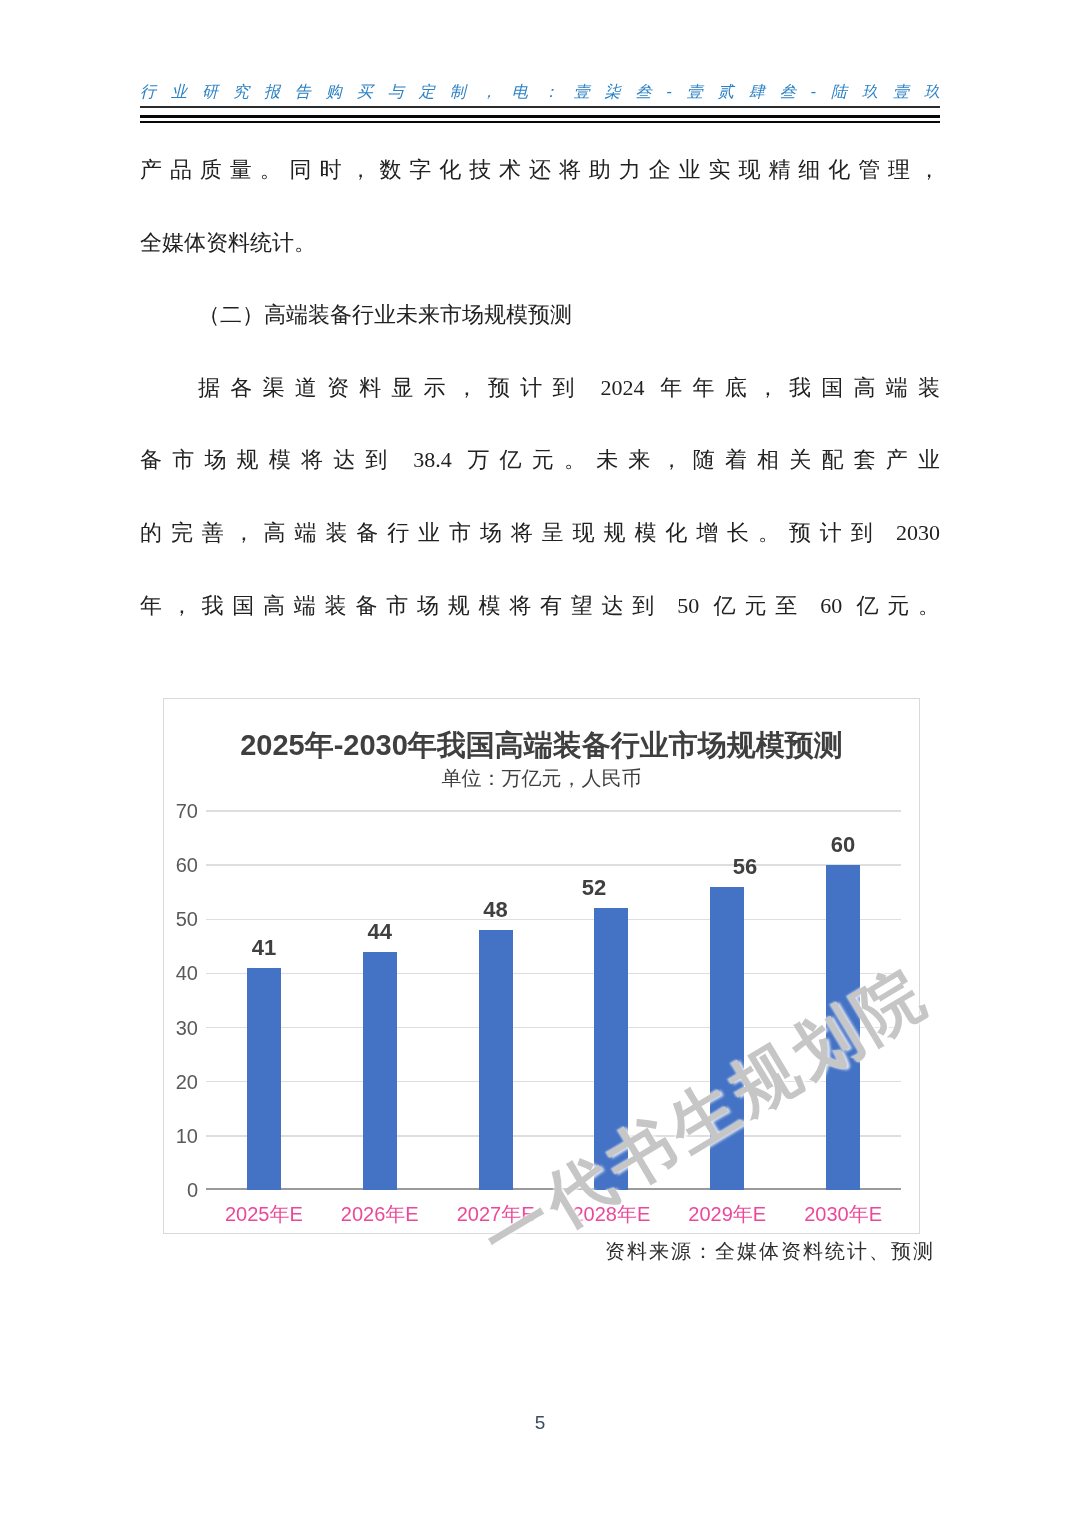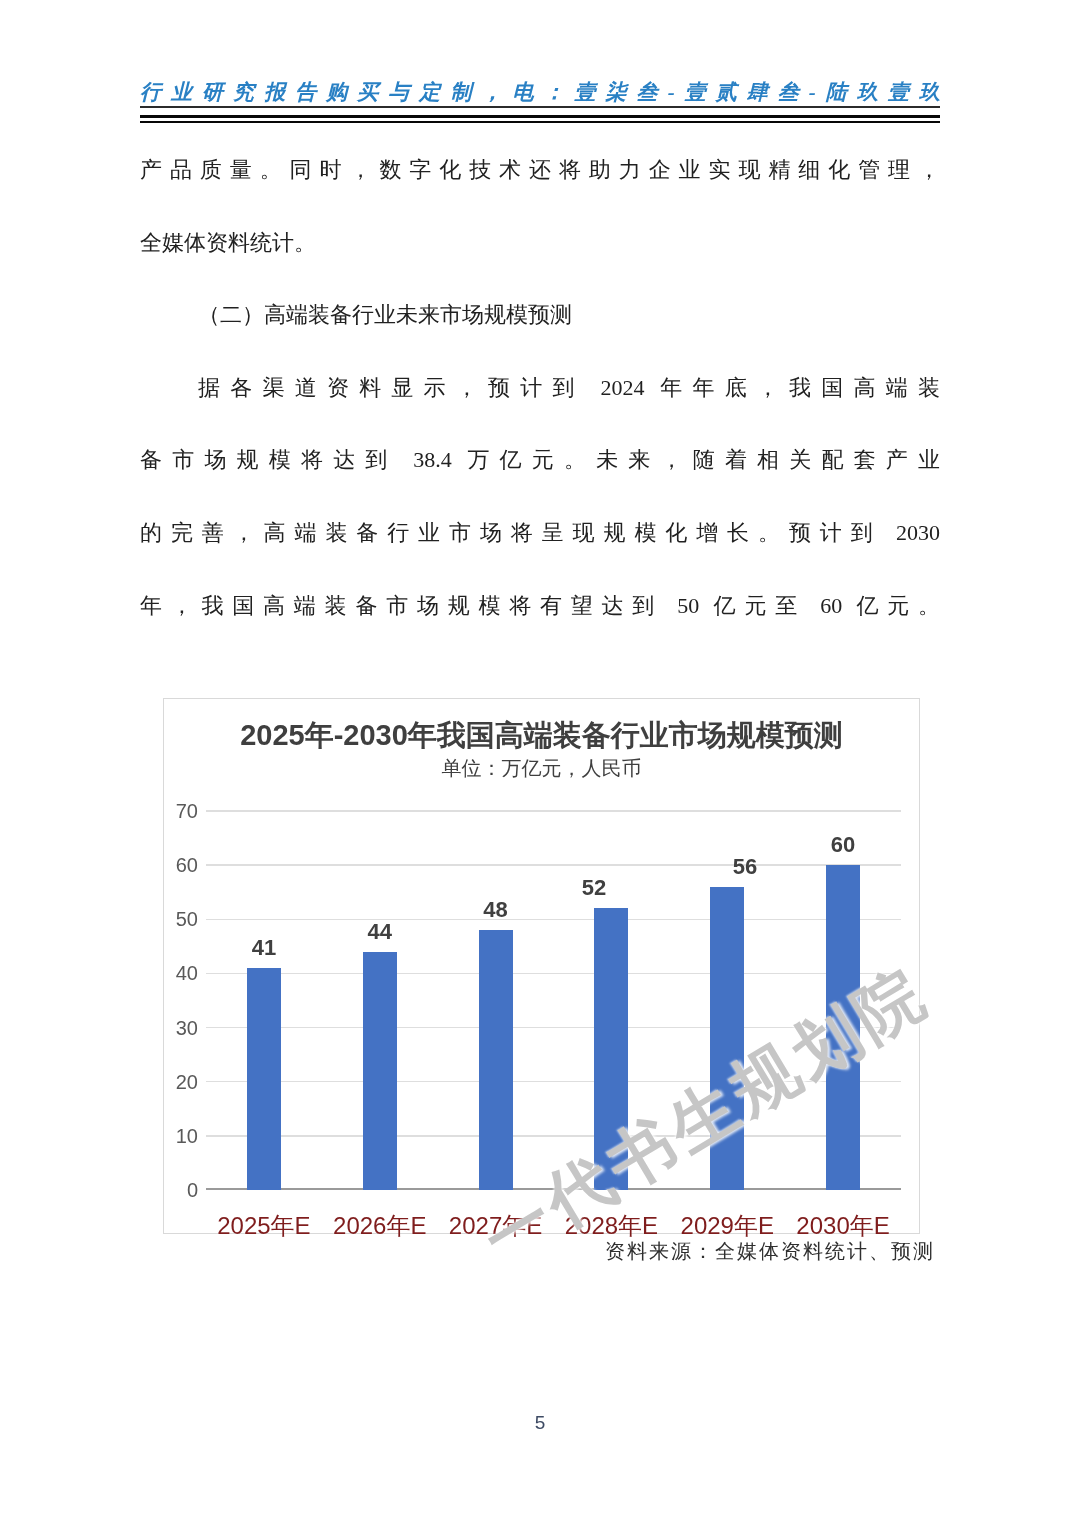--- a/index.html
+++ b/index.html
@@ -1,45 +1,45 @@
 <!DOCTYPE html>
 <html><head>
 <meta charset="utf-8">
 <style>
   html,body{margin:0;padding:0;background:#fff;}
   .page{position:relative;width:1080px;height:1527px;background:#fff;overflow:hidden;
         font-family:"Liberation Serif","DejaVu Serif",serif;}
 
   
   .header-text{position:absolute;left:140px;top:76px;width:800px;height:32px;line-height:32px;
-    font-style:italic;font-weight:bold;font-size:21px;color:#2980c4;
+    font-style:italic;font-weight:normal;font-size:16px;color:#2980c4;
     text-align:justify;text-align-last:justify;white-space:nowrap;}
   .hdr-rule-a{position:absolute;left:140px;top:106px;width:800px;height:2px;background:#2b2b2b;}
   .hdr-rule-b{position:absolute;left:140px;top:115px;width:800px;height:3px;background:#070707;}
   .hdr-rule-c{position:absolute;left:140px;top:121px;width:800px;height:2px;background:#070707;}
 
   
   .body-lines{position:absolute;left:140px;top:134px;width:800px;font-size:22px;color:#212121;}
   .bline{height:72.6px;line-height:72.6px;}
   .bline.just{text-align:justify;text-align-last:justify;}
   .bline.ind{text-indent:58px;}
   .bline.tight{height:52px;line-height:40px;}
 
   
   .chart-box{position:absolute;left:163px;top:698px;width:755px;height:534px;
     border:1px solid #d9d9d9;background:#fff;font-family:"Liberation Sans","DejaVu Sans",sans-serif;}
-  .chart-title{margin-top:18px;text-align:center;font-size:29px;font-weight:bold;color:#3f3f3f;line-height:36px;}
+  .chart-title{margin-top:28px;text-align:center;font-size:29px;font-weight:bold;color:#3f3f3f;line-height:36px;}
   .chart-subtitle{text-align:center;font-size:20px;color:#3f3f3f;line-height:26px;margin-top:2px;}
   .plot{position:absolute;left:42px;top:112px;width:695px;height:379px;}
   .gridline{position:absolute;left:0;width:100%;height:1.5px;background:#dedede;}
   .gridline.baseline{background:#9a9a9a;height:2px;}
   .ytick{position:absolute;left:-46px;width:38px;text-align:right;font-size:20px;color:#595959;line-height:22px;}
   .bar{position:absolute;bottom:0;width:34px;}
   .bar-value{position:absolute;width:80px;text-align:center;font-size:22px;font-weight:bold;color:#404040;line-height:24px;}
-  .xtick{position:absolute;top:403px;text-align:center;font-size:24px;color:#7f1d1d;line-height:24px;}
+  .xtick{position:absolute;top:391px;text-align:center;font-size:20px;color:#ec4899;line-height:24px;}
 
   .watermark{position:absolute;left:542px;top:417px;z-index:5;white-space:nowrap;
     transform:translate(-50%,-50%) rotate(-31deg);
     font-family:"Liberation Sans","DejaVu Sans",sans-serif;font-weight:bold;
     font-size:66px;letter-spacing:6px;color:#c6c6c6;
     text-shadow:2px 2px 3px rgba(255,255,255,.85),-1px -1px 2px rgba(255,255,255,.6);}
 
   .source-line{position:absolute;left:420px;top:1238px;width:515px;text-align:right;
     font-size:20px;letter-spacing:2px;color:#2f2f2f;line-height:26px;}
 

